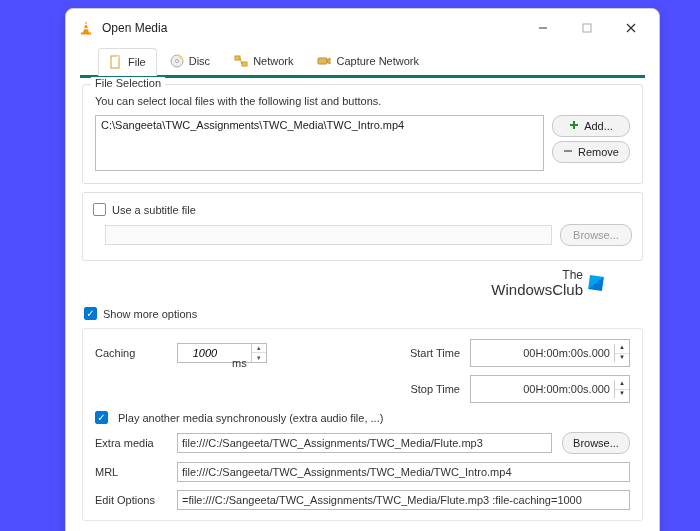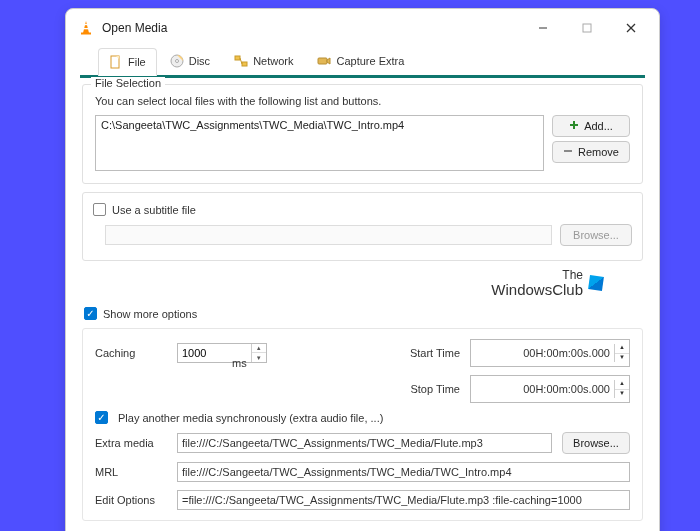--- a/index.html
+++ b/index.html
@@ -15,38 +15,38 @@
 .tab { display: flex; align-items: center; gap: 5px; padding: 6px 10px; font-size: 11px; color: #333; border: 1px solid transparent; cursor: default; }
 .tab.active { border: 1px solid #ddd; border-bottom: 1px solid #fff; border-radius: 4px 4px 0 0; background: #fff; position: relative; top: 1px; }
 .tabicon { width: 14px; height: 14px; display: inline-block; }
 .body { padding: 6px 16px 12px 16px; }
 .groupbox { border: 1px solid #e0e0e0; border-radius: 3px; padding: 10px 12px 12px 12px; position: relative; margin-bottom: 8px; }
 .group-title { position: absolute; top: -8px; left: 8px; background: #fff; padding: 0 4px; font-size: 11px; color: #333; }
 .hint { font-size: 11px; color: #333; margin-bottom: 8px; }
 .filerow { display: flex; gap: 8px; }
 .filelist { flex: 1; border: 1px solid #bdbdbd; height: 56px; padding: 3px 5px; font-size: 11px; color: #222; background: #fff; overflow: auto; }
 .filebtns { display: flex; flex-direction: column; gap: 4px; }
-.btn { display: flex; align-items: center; justify-content: center; gap: 5px; background: #f3f3f3; border: 1px solid #c8c8c8; border-radius: 4px; font-size: 11px; color: #222; padding: 3px 10px; height: 22px; cursor: default; }
+.btn { display: flex; align-items: center; justify-content: center; gap: 5px; background: #f3f3f3; border: 1px solid #c8c8c8; border-radius: 10px; font-size: 11px; color: #222; padding: 3px 10px; height: 22px; cursor: default; }
 .btn.disabled { color: #999; background: #f5f5f5; }
 .subtitle-row { display: flex; align-items: center; gap: 6px; padding: 2px 0 8px 0; }
 .chk { width: 13px; height: 13px; border: 1px solid #888; border-radius: 2px; display: inline-flex; align-items: center; justify-content: center; background: #fff; }
 .chk.checked { background: #0078d4; border-color: #0078d4; }
 .chk.checked::after { content: "✓"; color: #fff; font-size: 10px; line-height: 10px; }
 .lbl { font-size: 11px; color: #333; }
 .sub-indent { padding-left: 12px; display: flex; gap: 8px; align-items: center; margin-bottom: 6px; }
 .sub-field { flex: 1; height: 20px; border: 1px solid #ddd; background: #fafafa; }
 .watermark { text-align: right; padding-right: 40px; margin: 8px 0 6px 0; font-size: 14px; color: #333; display: flex; align-items: center; justify-content: flex-end; gap: 6px; }
 .watermark .wm-sq { width: 14px; height: 14px; background: linear-gradient(135deg, #00a2ed 50%, #0078d4 50%); transform: rotate(8deg); }
 .watermark .wm-txt { line-height: 1.05; font-weight: 400; }
 .showmore { display: flex; align-items: center; gap: 6px; padding: 4px 2px 8px 2px; }
 .opts { border: 1px solid #e6e6e6; border-radius: 3px; padding: 10px 12px; }
 .formrow { display: flex; align-items: center; gap: 10px; margin-bottom: 8px; font-size: 11px; color: #333; }
 .label-col { width: 72px; font-size: 11px; }
 .spin { display: flex; align-items: center; border: 1px solid #bbb; height: 20px; background: #fff; }
-.spin input { border: 0; width: 54px; font-size: 11px; padding: 0 4px; text-align: left; outline: none; }
+.spin input { border: 0; width: 54px; font-size: 11px; padding: 0 4px; text-align: center; outline: none; font-style: italic; }
 .spin .unit { font-size: 11px; padding-right: 4px; margin-top: 20px; }
 .spin .arrows { display: flex; flex-direction: column; border-left: 1px solid #ccc; }
 .spin .arrows span { width: 14px; height: 9px; display: flex; align-items: center; justify-content: center; font-size: 6px; color: #555; border-bottom: 1px solid #ddd; }
 .spin .arrows span:last-child { border-bottom: 0; }
 .timefield { border: 1px solid #bbb; height: 28px; width: 160px; font-size: 11px; display: flex; align-items: center; background: #fff; }
 .timefield span.val { flex: 1; text-align: right; padding-right: 4px; }
 .txtfield { flex: 1; border: 1px solid #bbb; height: 20px; font-size: 11px; padding: 4px 4px; display: flex; align-items: center; background: #fff; overflow: hidden; white-space: nowrap; }
 .footer { display: flex; justify-content: flex-end; gap: 10px; padding: 10px 16px 10px 16px; align-items: center; }
 .highlight { border: 2px solid #ff1a1a; padding: 2px; border-radius: 2px; }
 .split { display: flex; }
@@ -111,21 +111,21 @@
             <rect x="8" y="8" width="5" height="4" fill="#f0c24c" stroke="#c89a2b"></rect>
             <line x1="6" y1="4" x2="8" y2="10" stroke="#c89a2b"></line>
           </svg></span>
       <span>Network</span>
     </div>
     <div class="tab">
       <span class="tabicon"><svg viewBox="0 0 14 14">
             <rect x="1" y="4" width="9" height="6" rx="1" fill="#e2b755" stroke="#b88f35"></rect>
             <polygon points="10,6 13,4 13,10 10,8" fill="#e2b755" stroke="#b88f35"></polygon>
           </svg></span>
-      <span>Capture Extra</span>
+      <span>Capture Network</span>
     </div>
   </div>
 
   <div class="body">
 
     <div class="groupbox">
       <span class="group-title">File Selection</span>
       <div class="hint">You can select local files with the following list and buttons.</div>
       <div class="filerow">
         <div class="filelist">

